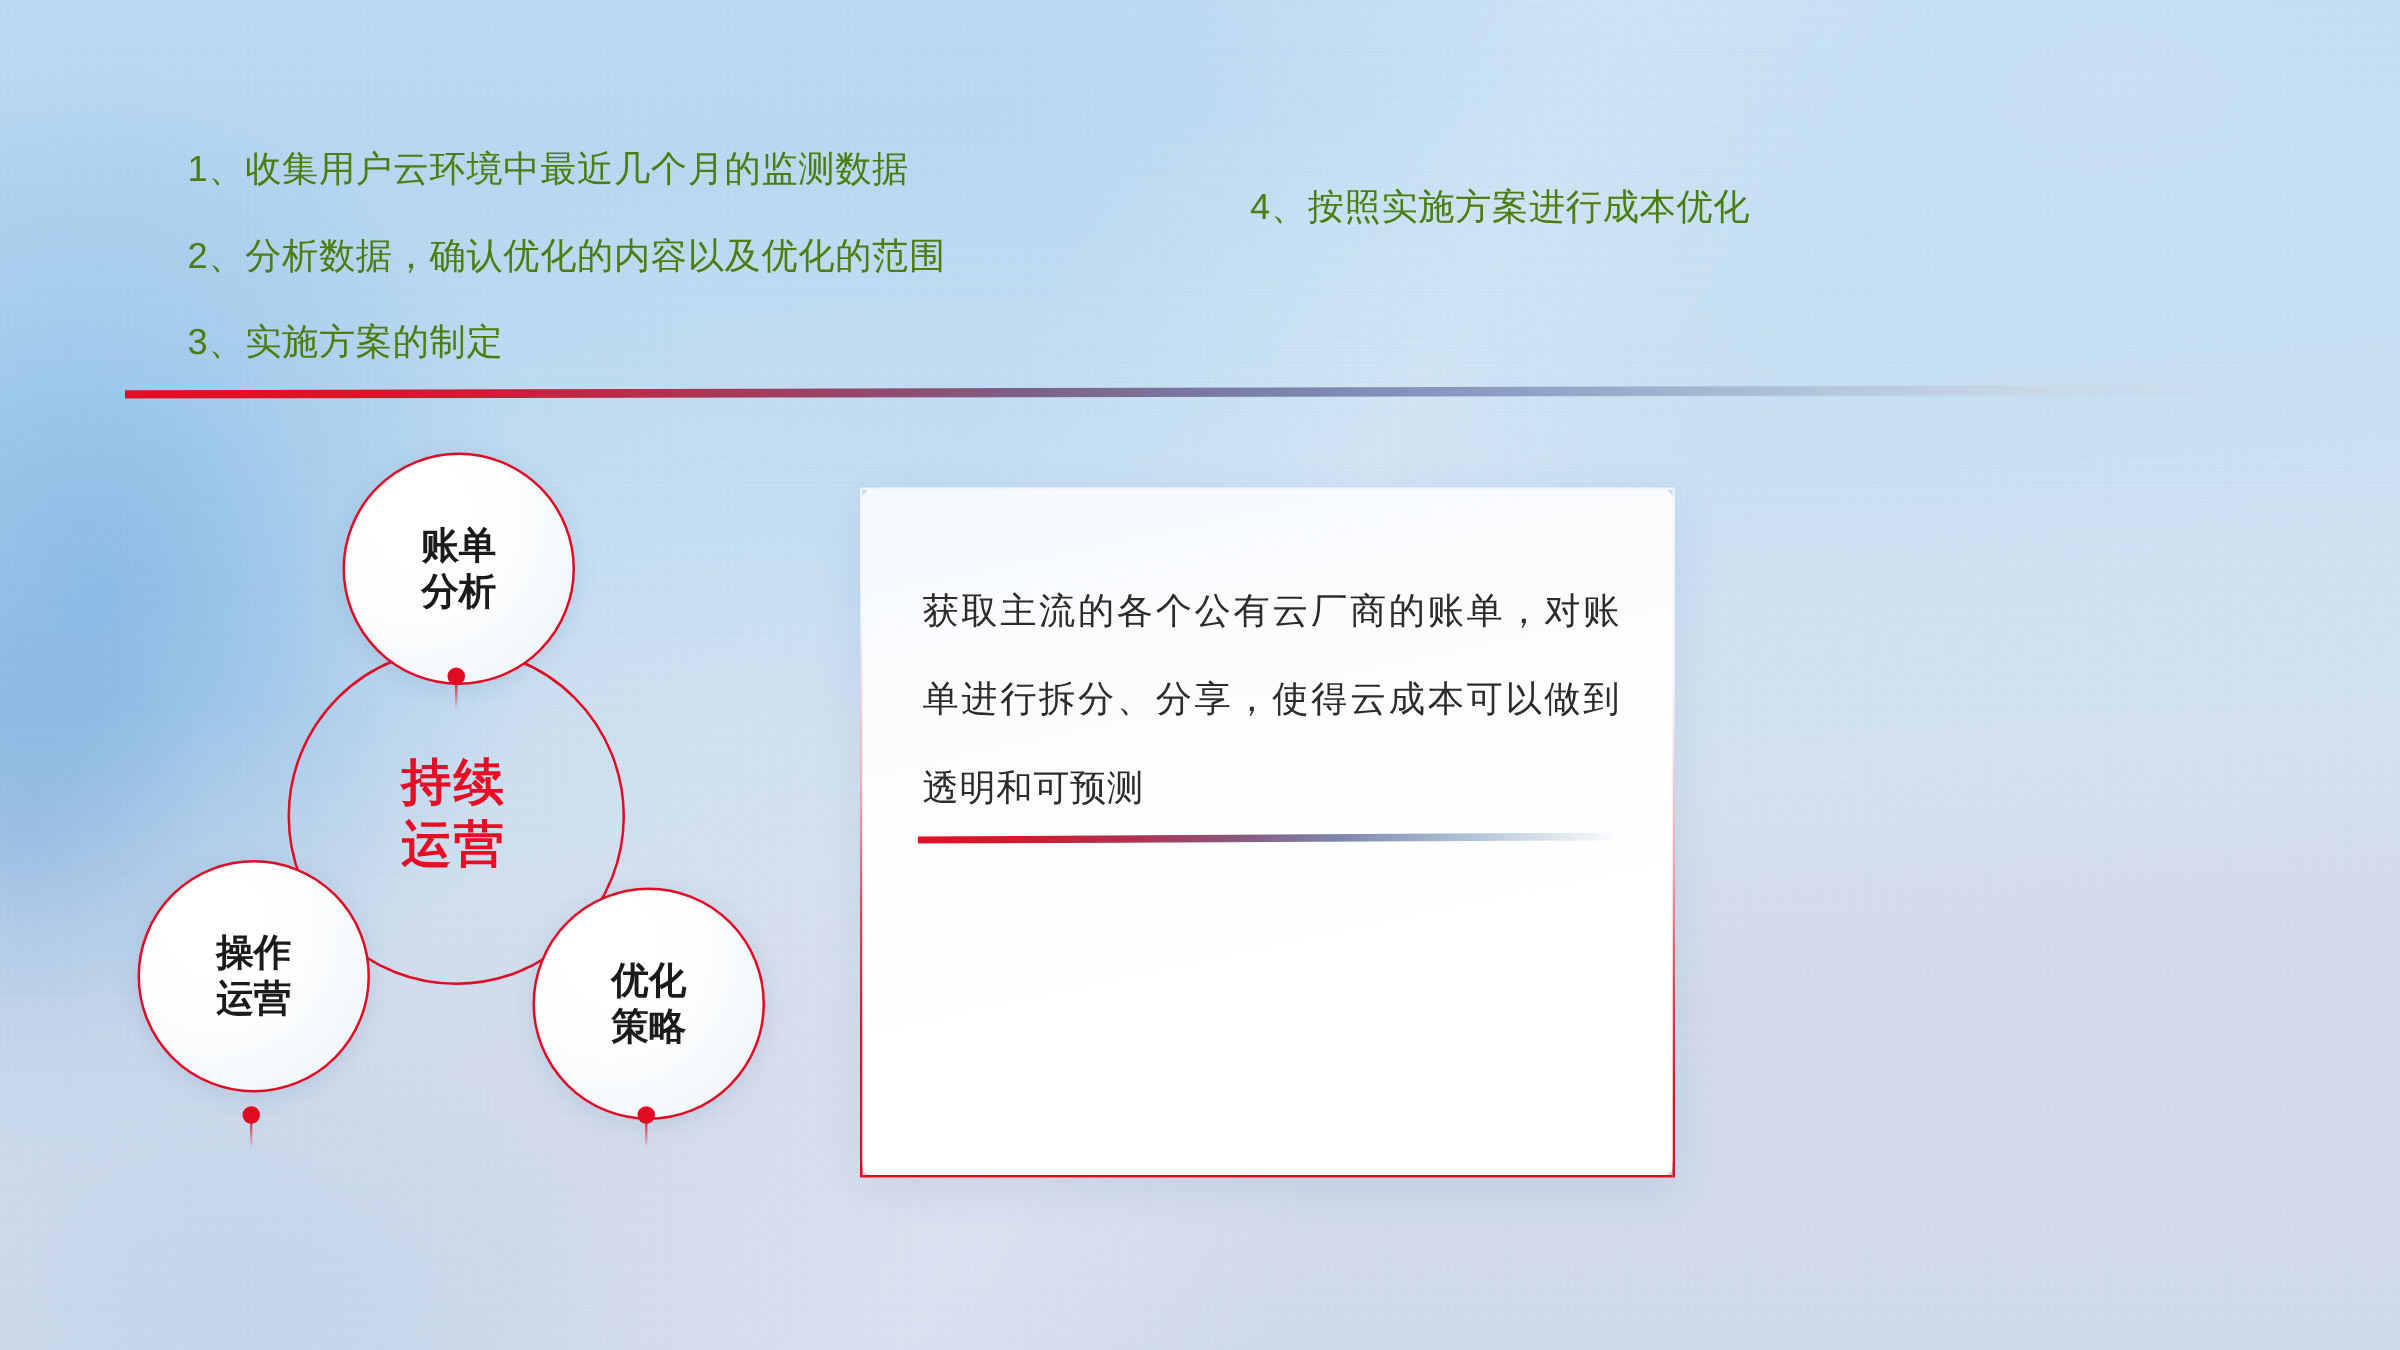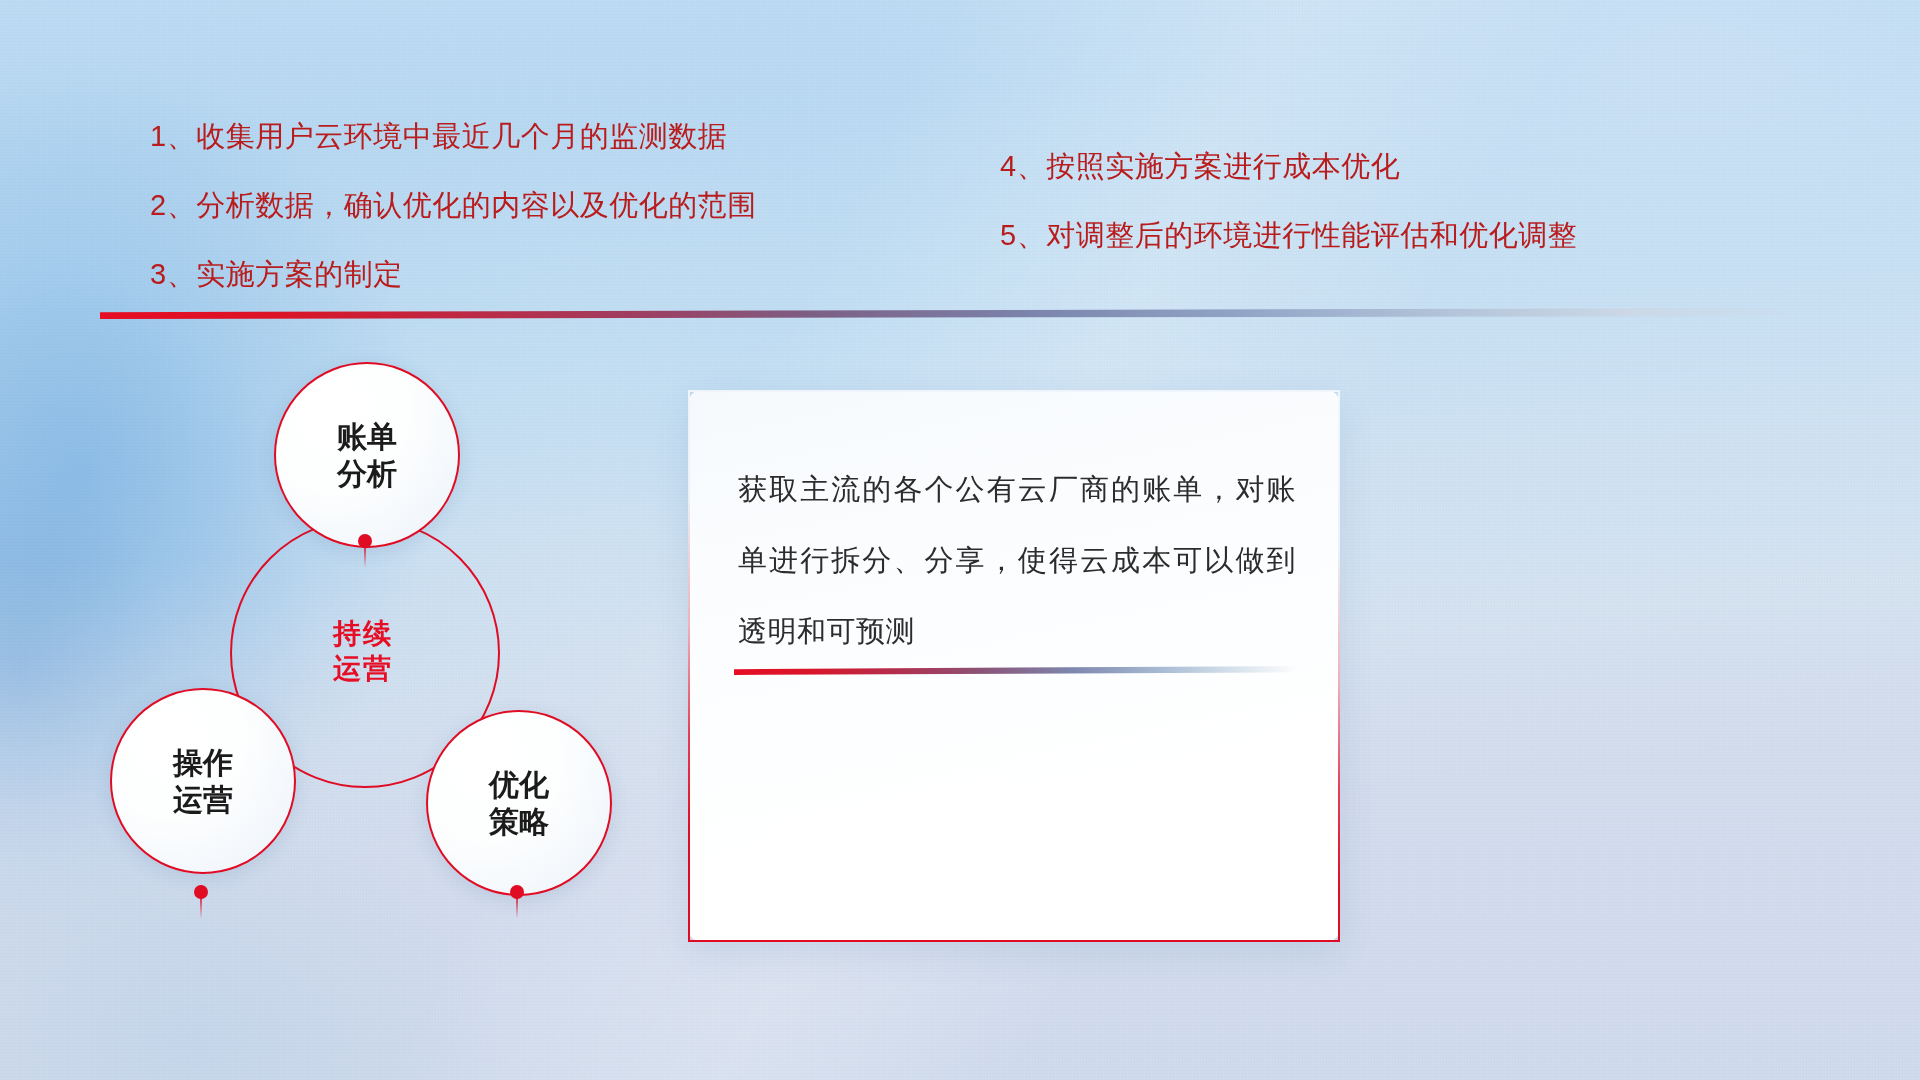--- a/index.html
+++ b/index.html
@@ -78,21 +78,21 @@
   .bg-grain {
     opacity: .07;
     background-image:
       repeating-linear-gradient(0deg, rgba(90,120,160,.35) 0 1px, rgba(0,0,0,0) 1px 3px),
       repeating-linear-gradient(90deg, rgba(90,120,160,.30) 0 1px, rgba(0,0,0,0) 1px 3px);
   }
 
   
   .bullets {
     position: absolute;
-    color: #b91c1c;
+    color: #4d7c0f;
     font-size: 29px;
     line-height: 1.0;
     letter-spacing: .5px;
     white-space: nowrap;
   }
   .bullets.left  { left: 150px; top: 122px; }
   .bullets.right { left: 1000px; top: 152px; }
   .bullet-row { margin-bottom: 40px; }
   .bullets.right .bullet-row { margin-bottom: 40px; }
 
@@ -165,21 +165,21 @@
     left: 134px;
     top: 166px;
     width: 266px;
     height: 266px;
     display: flex;
     flex-direction: column;
     align-items: center;
     justify-content: center;
     color: #e60d24;
     font-weight: bold;
-    font-size: 28px;
+    font-size: 40px;
     line-height: 1.25;
     letter-spacing: 2px;
     text-align: center;
     z-index: 3;
   }
   .dot {
     position: absolute;
     width: 14px;
     height: 14px;
     border-radius: 50%;
@@ -297,21 +297,20 @@
   <div class="bg-layer bg-grain"></div>
 
   <div class="bullets left">
     <div class="bullet-row">1、收集用户云环境中最近几个月的监测数据</div>
     <div class="bullet-row">2、分析数据，确认优化的内容以及优化的范围</div>
     <div class="bullet-row">3、实施方案的制定</div>
   </div>
 
   <div class="bullets right">
     <div class="bullet-row">4、按照实施方案进行成本优化</div>
-    <div class="bullet-row">5、对调整后的环境进行性能评估和优化调整</div>
   </div>
 
   <div class="divider-wrap">
     <div class="divider"></div>
   </div>
 
   <div id="venn">
 
     <div class="ring"></div>
 

